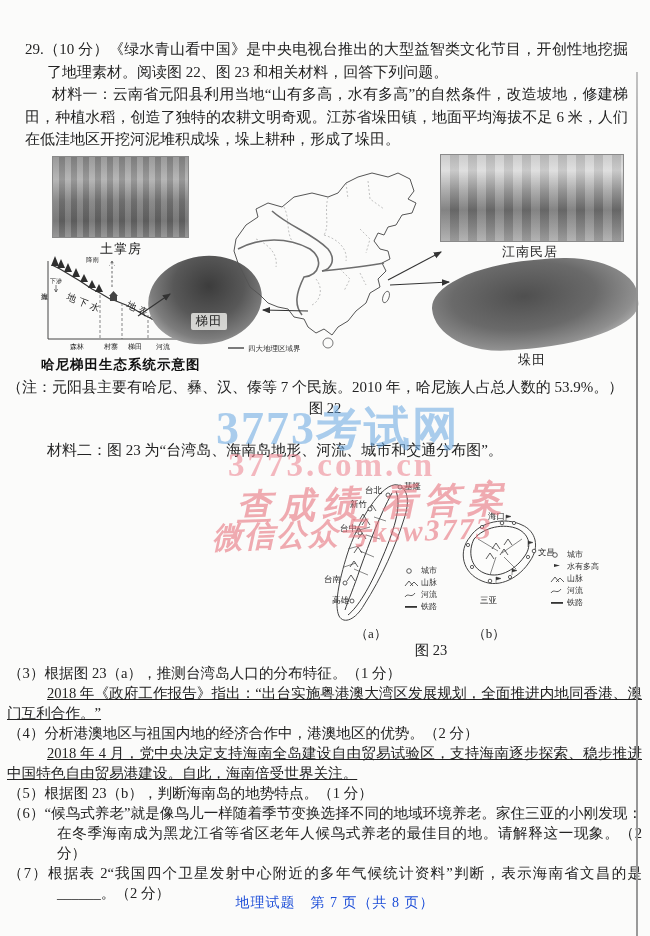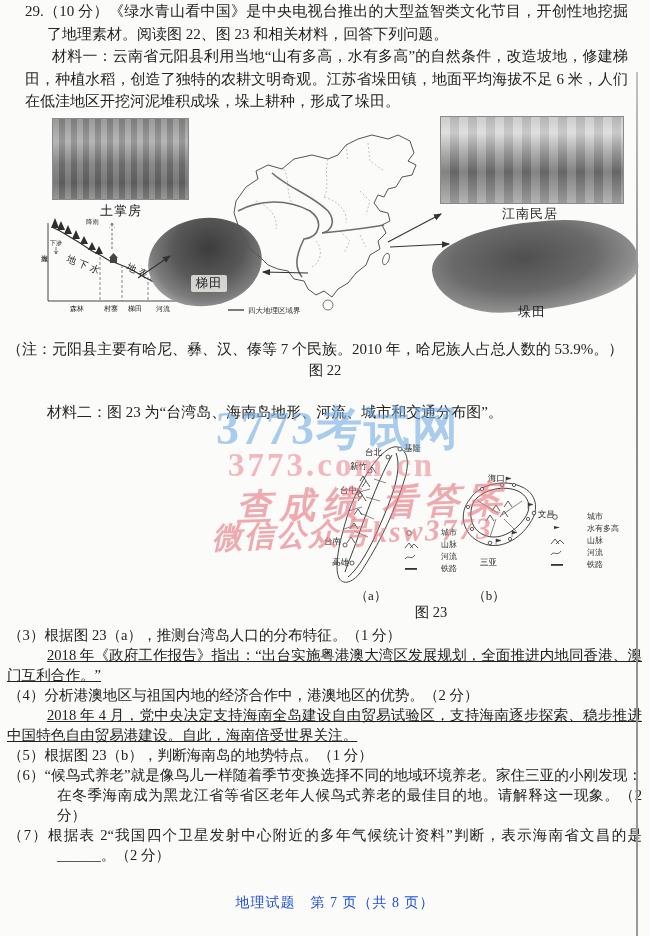--- a/index.html
+++ b/index.html
@@ -1,21 +1,21 @@
 <!DOCTYPE html>
 <html><head>
 <meta charset="utf-8">
 <style>
   html,body{margin:0;padding:0;}
   body{width:650px;height:936px;position:relative;background:#fbfbfa;overflow:hidden;
        font-family:"Liberation Serif","DejaVu Serif",serif;color:#232323;}
   p{margin:0;}
   .page{position:absolute;inset:0;}
   
-  .stem{}
+  .stem{padding-top:38px;}
   .q29{margin:0 22px 0 25px;padding-left:22px;text-indent:-22px;
        font-size:15px;line-height:22.5px;text-align:justify;}
   .m1{margin:0 22px 0 25px;text-indent:27px;font-size:15px;line-height:22.5px;text-align:justify;}
   
   .fig22{position:relative;width:540px;height:224px;margin-top:2px;}
   .photo{position:absolute;border:1px solid #8a8a8a;}
   .photo1{left:52px;top:3px;width:135px;height:80px;
     background:
       repeating-linear-gradient(90deg,rgba(255,255,255,.10) 0 6px,rgba(0,0,0,.13) 6px 12px),
       linear-gradient(180deg,#8f8f8f,#aeaeae 28%,#7e7e7e 55%,#6a6a6a 80%,#8c8c8c);}
@@ -25,21 +25,21 @@
       linear-gradient(180deg,#c4c4c4,#dadada 18%,#9e9e9e 42%,#6f6f6f 64%,#909090 86%,#a7a7a7);}
   .blob{position:absolute;left:432px;top:107px;width:206px;height:88px;border:none;
     border-radius:55% 45% 60% 40% / 50% 55% 45% 60%;transform:rotate(-5deg);
     background:radial-gradient(ellipse at 45% 40%,#4f4f4f,#6a6a6a 45%,#8f8f8f 70%,#c9c9c9 90%,rgba(240,240,238,0));}
   .oval{position:absolute;left:148px;top:103px;width:114px;height:88px;border-radius:50%;
     transform:rotate(-8deg);
     background:radial-gradient(ellipse at 55% 35%,#3c3c3c,#585858 40%,#7d7d7d 65%,#b5b5b5 85%,rgba(235,235,232,0) 98%);}
   .flabel{position:absolute;font-size:13px;color:#1d1d1d;text-align:center;letter-spacing:1px;}
   .l-tzf{left:66px;top:87px;width:110px;}
   .l-jn{left:460px;top:90px;width:140px;}
-  .l-duo{left:502px;top:188px;width:60px;}
+  .l-duo{left:502px;top:198px;width:60px;}
   .l-titian{left:191px;top:160px;width:36px;font-size:12.5px;
     background:rgba(243,243,239,.78);border-radius:2px;}
   .ecocap{position:absolute;left:41px;top:203px;font-size:13.5px;font-weight:bold;
     letter-spacing:1px;color:#111;}
   .absvg{position:absolute;}
   
   .note{margin:0 4px 0 7px;font-size:15px;line-height:21px;}
   .cap22{text-align:center;font-size:14.5px;line-height:20px;}
   .m2{margin-left:7px;text-indent:40px;font-size:15px;line-height:21px;margin-top:22px;}
   
@@ -47,21 +47,21 @@
   .leftcol{width:318px;}
   .leftcol .item{margin:0;padding-left:49px;text-indent:-49px;margin-left:8px;
     font-size:13.6px;line-height:19.8px;text-align:justify;}
   .opt{margin-left:57px;font-size:13.6px;line-height:19.8px;white-space:nowrap;}
   .fig23{position:absolute;left:296px;top:16px;width:352px;height:186px;}
   .sublabel{position:absolute;font-size:13px;color:#1d1d1d;text-align:center;width:50px;}
   .cap23{position:absolute;left:100px;top:164px;width:70px;text-align:center;font-size:14.5px;}
   .legend{position:absolute;font-size:8px;color:#333;}
   .lga{left:108px;top:88px;}
   .lgb{left:254px;top:72px;}
-  .lgrow{display:flex;align-items:center;gap:21px;height:12px;}
+  .lgrow{display:flex;align-items:center;gap:1px;height:12px;}
   .lgsym{width:16px;height:10px;flex:0 0 16px;}
   
   .lower .item{margin:0 8px 0 8px;padding-left:49px;text-indent:-49px;
     font-size:14.6px;line-height:20px;text-align:justify;}
   .para{margin:0 8px 0 7px;text-indent:40px;font-size:14.6px;line-height:20px;text-align:justify;text-decoration:underline;}
   
   .footer{position:absolute;left:0;right:0;bottom:24px;text-align:center;
     font-size:14px;letter-spacing:1px;color:#1d4ed8;padding-left:20px;}
   
   .wm{position:absolute;z-index:40;pointer-events:none;white-space:nowrap;font-weight:bold;}
@@ -131,20 +131,21 @@
           <path d="M112,62 L112,86"></path>
       </g>
       <text x="113" y="57" font-size="6" fill="#333">蒸发</text>
       <path d="M128,62 q1.5,-3 0,-6 M133,63 q1.5,-3 0,-6" stroke="#555" stroke-width=".6" fill="none"></path>
       <path d="M146,82 h10 M152,84 h10" stroke="#555" stroke-width=".7"></path>
       <text x="34" y="96" font-size="7" fill="#222">森林</text>
       <text x="68" y="96" font-size="7" fill="#222">村寨</text>
       <text x="92" y="96" font-size="7" fill="#222">梯田</text>
       <text x="120" y="96" font-size="7" fill="#222">河流</text>
     </svg>
+    <div class="ecocap">哈尼梯田生态系统示意图</div>
 
     <div class="oval"></div>
     <div class="flabel l-titian">梯田</div>
 
     <svg class="absvg" style="left:220px;top:16px;" width="228" height="192" viewBox="0 0 228 192">
       <path d="M16,70 L26,56 L38,48 L36,40 L48,34 L62,38 L74,28 L92,24 L108,28 L118,24 L126,14 L138,8 L152,4 L168,8 L178,4 L190,10 L194,22 L188,30 L196,34 L192,44 L182,46 L176,56 L168,58 L164,66 L158,64 L154,72 L160,80 L168,82 L170,90 L162,94 L166,102 L158,110 L160,118 L150,124 L146,134 L136,142 L128,152 L118,158 L112,166 L104,160 L96,164 L88,158 L84,150 L74,148 L68,140 L58,138 L48,134 L40,126 L30,118 L24,106 L18,94 L14,82 Z" stroke="#555" stroke-width="1" fill="none"></path>
       <g stroke="#999" stroke-width=".6" stroke-dasharray="2,2" fill="none">
         <path d="M126,14 L128,30"></path>
           <path d="M148,12 L150,30 L164,40"></path>
         <path d="M108,28 C104,44 110,56 104,66"></path>

